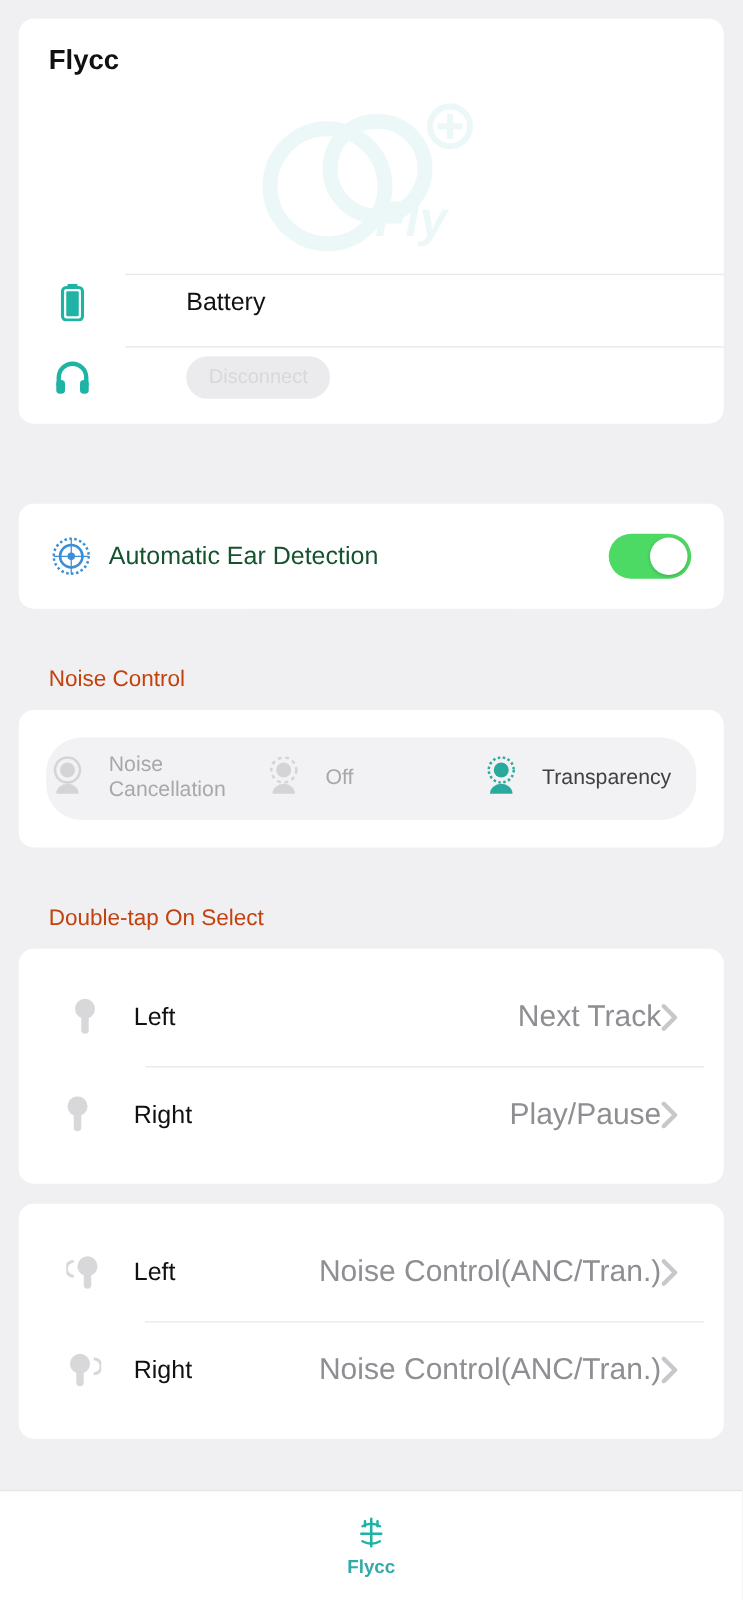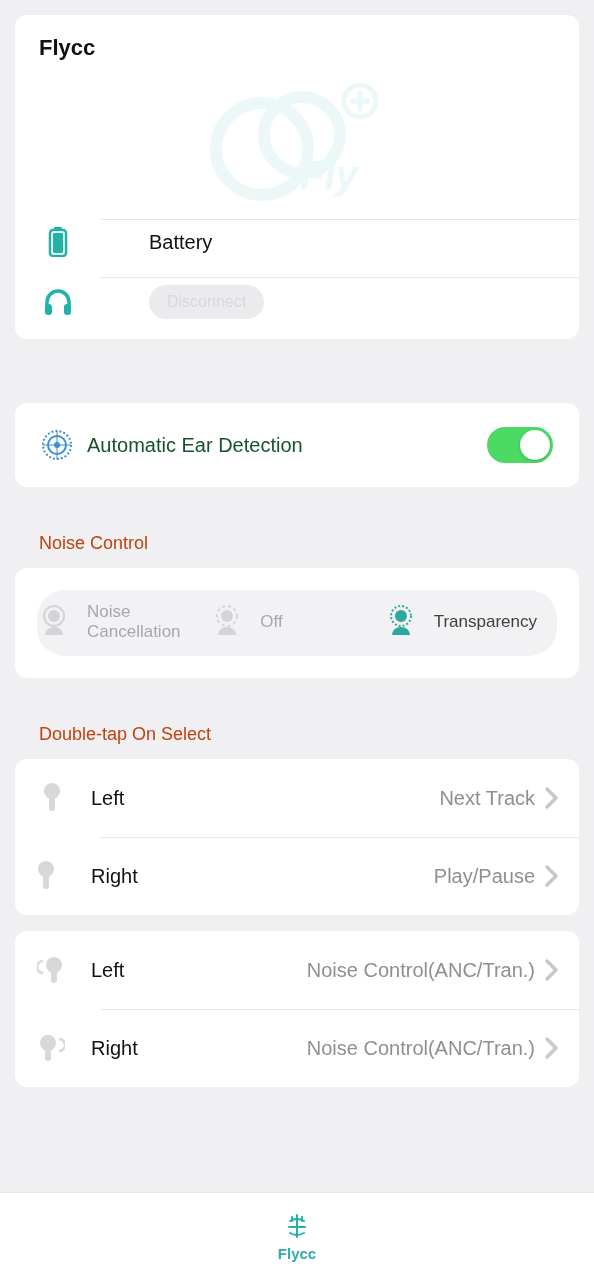--- a/index.html
+++ b/index.html
@@ -122,21 +122,21 @@
     flex: 1;
     display: flex;
     flex-direction: row;
     align-items: center;
     gap: 16px;
     padding: 6px 0 8px 0;
   }
   .seg-icon { width: 34px; height: 34px; }
   .seg-label { font-size: 17px; color: #a8a8ac; }
   .seg-label.active { color: #404040; }
-  .action-card { padding: 0; }
+  .action-card { padding: 16px; }
   .action-row {
     display: flex;
     align-items: center;
     padding: 24px 20px 24px 22px;
     position: relative;
   }
   .action-row .divider {
     position: absolute;
     top: 0;
     left: 85px;
@@ -149,23 +149,22 @@
     height: 30px;
     margin-right: 30px;
     flex-shrink: 0;
   }
   .action-label {
     font-size: 20px;
     color: #111;
     flex: 1;
   }
   .action-value {
-    font-size: 20px;
+    font-size: 24px;
     color: #8f8f93;
-    margin-right: 10px;
   }
   .chevron {
     width: 14px;
     height: 22px;
     flex-shrink: 0;
   }
   .tabbar {
     position: absolute;
     bottom: 0;
     left: 0;

